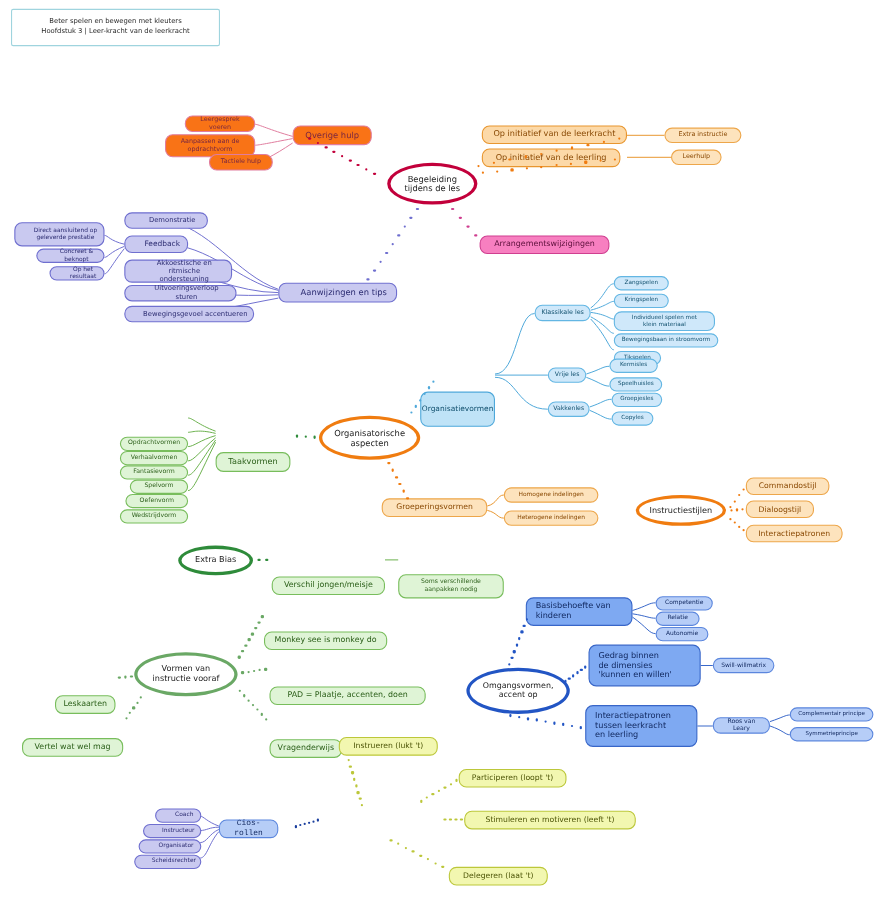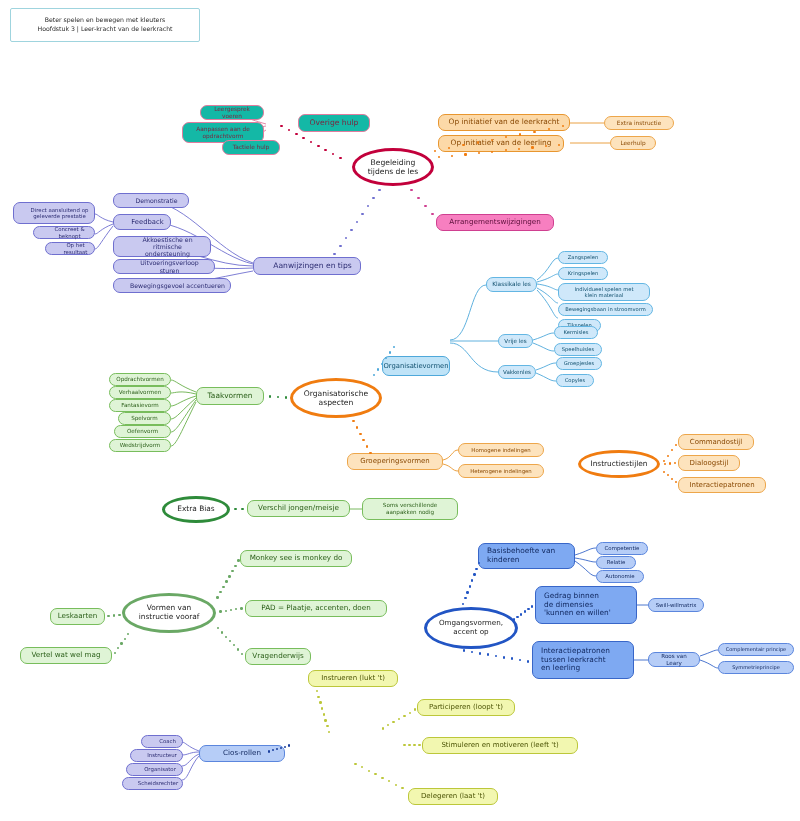--- a/index.html
+++ b/index.html
@@ -7,30 +7,30 @@
        font-family:"DejaVu Sans","Liberation Sans",sans-serif;}
   #canvas{position:absolute;inset:0;width:800px;height:821px;}
   svg.links{position:absolute;left:0;top:0;width:800px;height:821px;pointer-events:none;}
 
   .node{position:absolute;box-sizing:border-box;border-radius:7px;
         border:1px solid #888;background:#fff;color:#222;
         display:flex;align-items:center;justify-content:center;
         text-align:center;line-height:1.18;padding:2px 5px;white-space:pre-line;}
 
   
-  .pink   {background:#14b8a6;border-color:#e07c9e;color:#7a2740;margin-left:32px;}
+  .pink   {background:#f97316;border-color:#e07c9e;color:#7a2740;}
   .magenta{background:#f77fc0;border-color:#cf3f90;color:#5b0f3a;}
   .orange {background:#fcd9a8;border-color:#e8962f;color:#8a4a05;}
   .orange2{background:#fde3bd;border-color:#eda64a;color:#8a4a05;text-align:center;}
   .purple {background:#c9c9f0;border-color:#6f6fcf;color:#2d2d72;padding-left:16px;}
   .blue   {background:#bfe3f7;border-color:#4ea8da;color:#11506e;}
   .blue2  {background:#cfe8fa;border-color:#63b6e3;color:#11506e;}
   .royal  {background:#7ea9f2;border-color:#3866c8;color:#10275e;}
   .royal2 {background:#b6cdf7;border-color:#5b86dd;color:#10275e;}
-  .green2 {background:#dff4d6;border-color:#78bd5c;color:#2a5e18;}
+  .green2 {background:#dff4d6;border-color:#78bd5c;color:#2a5e18;margin-top:24px;}
   .yellow {background:#f2f7b0;border-color:#bcc73a;color:#4d5507;}
 
   
   .hub{position:absolute;display:flex;align-items:center;justify-content:center;
        text-align:center;line-height:1.2;box-sizing:border-box;
        border-radius:50%;background:transparent;white-space:pre-line;}
   .hub-red   {border:3px solid #c2003b;color:#1c1c1c;}
   .hub-orange{border:3px solid #f07c10;color:#1c1c1c;}
   .hub-green {border:3px solid #2e8b3a;color:#1c1c1c;}
   .hub-grn2  {border:3px solid #6aa865;color:#1c1c1c;}
@@ -159,21 +159,21 @@
   <div class="node purple" style="left:113px;top:259px;width:102px;height:15px;font-size:6.2px;">Uitvoeringsverloop sturen</div>
   <div class="node purple" style="left:113px;top:278px;width:118px;height:15px;font-size:6.2px;">Bewegingsgevoel accentueren</div>
   <div class="node purple" style="left:13px;top:202px;width:82px;height:22px;font-size:5.4px;">Direct aansluitend op
 geleverde prestatie</div>
   <div class="node purple" style="left:33px;top:226px;width:62px;height:13px;font-size:5.4px;">Concreet &amp; beknopt</div>
   <div class="node purple" style="left:45px;top:242px;width:50px;height:13px;font-size:5.4px;">Op het resultaat</div>
 
   <div class="hub hub-orange" style="left:290px;top:378px;width:92px;height:40px;font-size:7.6px;">Organisatorische
 aspecten</div>
 
-  <div class="node blue" style="left:382px;top:332px;width:68px;height:20px;font-size:6.8px;margin-top:24px;">Organisatievormen</div>
+  <div class="node blue" style="left:382px;top:332px;width:68px;height:32px;font-size:6.8px;margin-top:24px;">Organisatievormen</div>
   <div class="node blue2" style="left:486px;top:277px;width:51px;height:15px;font-size:5.8px;">Klassikale les</div>
   <div class="node blue2" style="left:558px;top:251px;width:50px;height:13px;font-size:5.2px;">Zangspelen</div>
   <div class="node blue2" style="left:558px;top:267px;width:50px;height:13px;font-size:5.2px;">Kringspelen</div>
   <div class="node blue2" style="left:558px;top:283px;width:92px;height:18px;font-size:5.2px;">Individueel spelen met
 klein materiaal</div>
   <div class="node blue2" style="left:558px;top:303px;width:95px;height:13px;font-size:5.2px;">Bewegingsbaan in stroomvorm</div>
   <div class="node blue2" style="left:558px;top:319px;width:43px;height:13px;font-size:5.2px;">Tikspelen</div>
   <div class="node blue2" style="left:498px;top:334px;width:35px;height:14px;font-size:5.6px;">Vrije les</div>
   <div class="node blue2" style="left:554px;top:326px;width:44px;height:13px;font-size:5.2px;">Kermisles</div>
   <div class="node blue2" style="left:554px;top:343px;width:48px;height:13px;font-size:5.2px;">Speelhuisles</div>
@@ -230,21 +230,21 @@
 en leerling</div>
   <div class="node royal2" style="left:648px;top:652px;width:52px;height:15px;font-size:5.6px;">Roos van Leary</div>
   <div class="node royal2" style="left:718px;top:643px;width:76px;height:13px;font-size:5px;">Complementair principe</div>
   <div class="node royal2" style="left:718px;top:661px;width:76px;height:13px;font-size:5px;">Symmetrieprincipe</div>
 
   <div class="node yellow" style="left:308px;top:670px;width:90px;height:17px;font-size:7px;">Instrueren (lukt 't)</div>
   <div class="node yellow" style="left:417px;top:699px;width:98px;height:17px;font-size:7px;">Participeren (loopt 't)</div>
   <div class="node yellow" style="left:422px;top:737px;width:156px;height:17px;font-size:7px;">Stimuleren en motiveren (leeft 't)</div>
   <div class="node yellow" style="left:408px;top:788px;width:90px;height:17px;font-size:7px;">Delegeren (laat 't)</div>
 
-  <div class="node royal2" style="left:199px;top:745px;width:86px;height:17px;font-size:7.2px;">Cios-rollen</div>
+  <div class="node royal2" style="left:199px;top:745px;width:54px;height:17px;font-size:7.2px;font-family:Liberation Mono, monospace;">Cios-rollen</div>
   <div class="node purple" style="left:141px;top:735px;width:42px;height:13px;font-size:5.4px;">Coach</div>
   <div class="node purple" style="left:130px;top:749px;width:53px;height:13px;font-size:5.4px;">Instructeur</div>
   <div class="node purple" style="left:126px;top:763px;width:57px;height:13px;font-size:5.4px;">Organisator</div>
   <div class="node purple" style="left:122px;top:777px;width:61px;height:13px;font-size:5.4px;">Scheidsrechter</div>
 
   <div id="dots">
       <div class="dot" style="left: 339.133px; top: 156.8px; width: 2.4px; height: 2.4px; background: rgb(194, 0, 59);"></div>
       <div class="dot" style="left: 331.8px; top: 152.8px; width: 2.4px; height: 2.4px; background: rgb(194, 0, 59);"></div>
       <div class="dot" style="left: 324.467px; top: 148.8px; width: 2.4px; height: 2.4px; background: rgb(194, 0, 59);"></div>
       <div class="dot" style="left: 317.133px; top: 144.8px; width: 2.4px; height: 2.4px; background: rgb(194, 0, 59);"></div>

